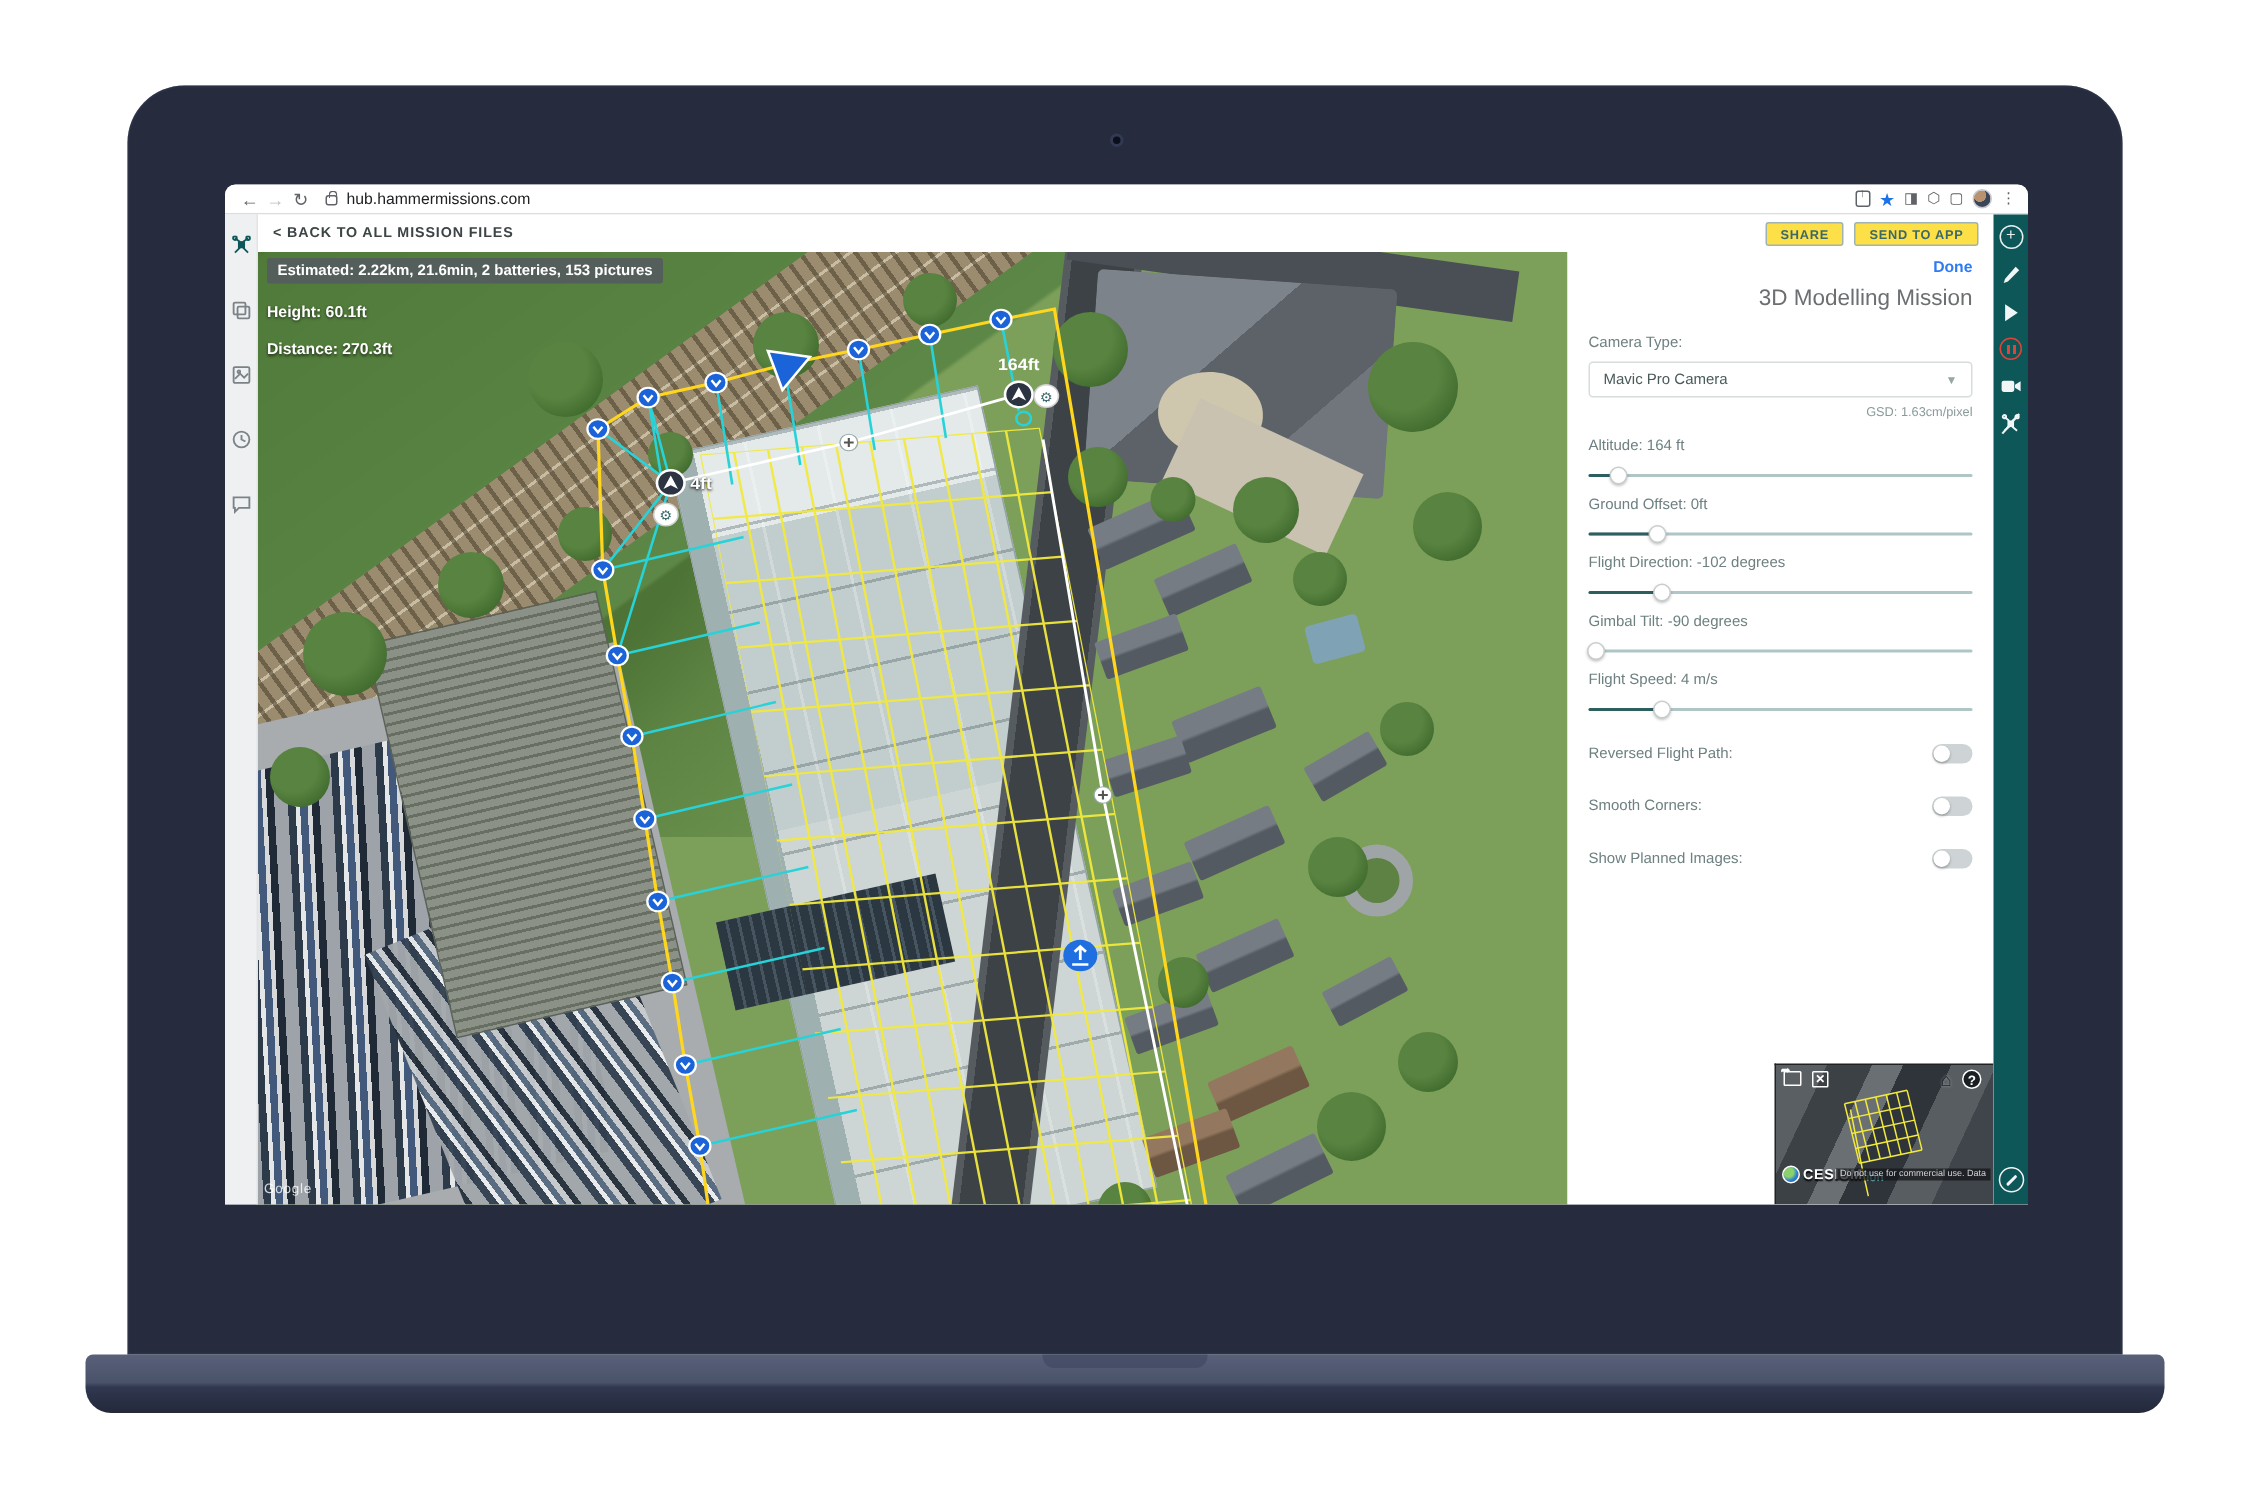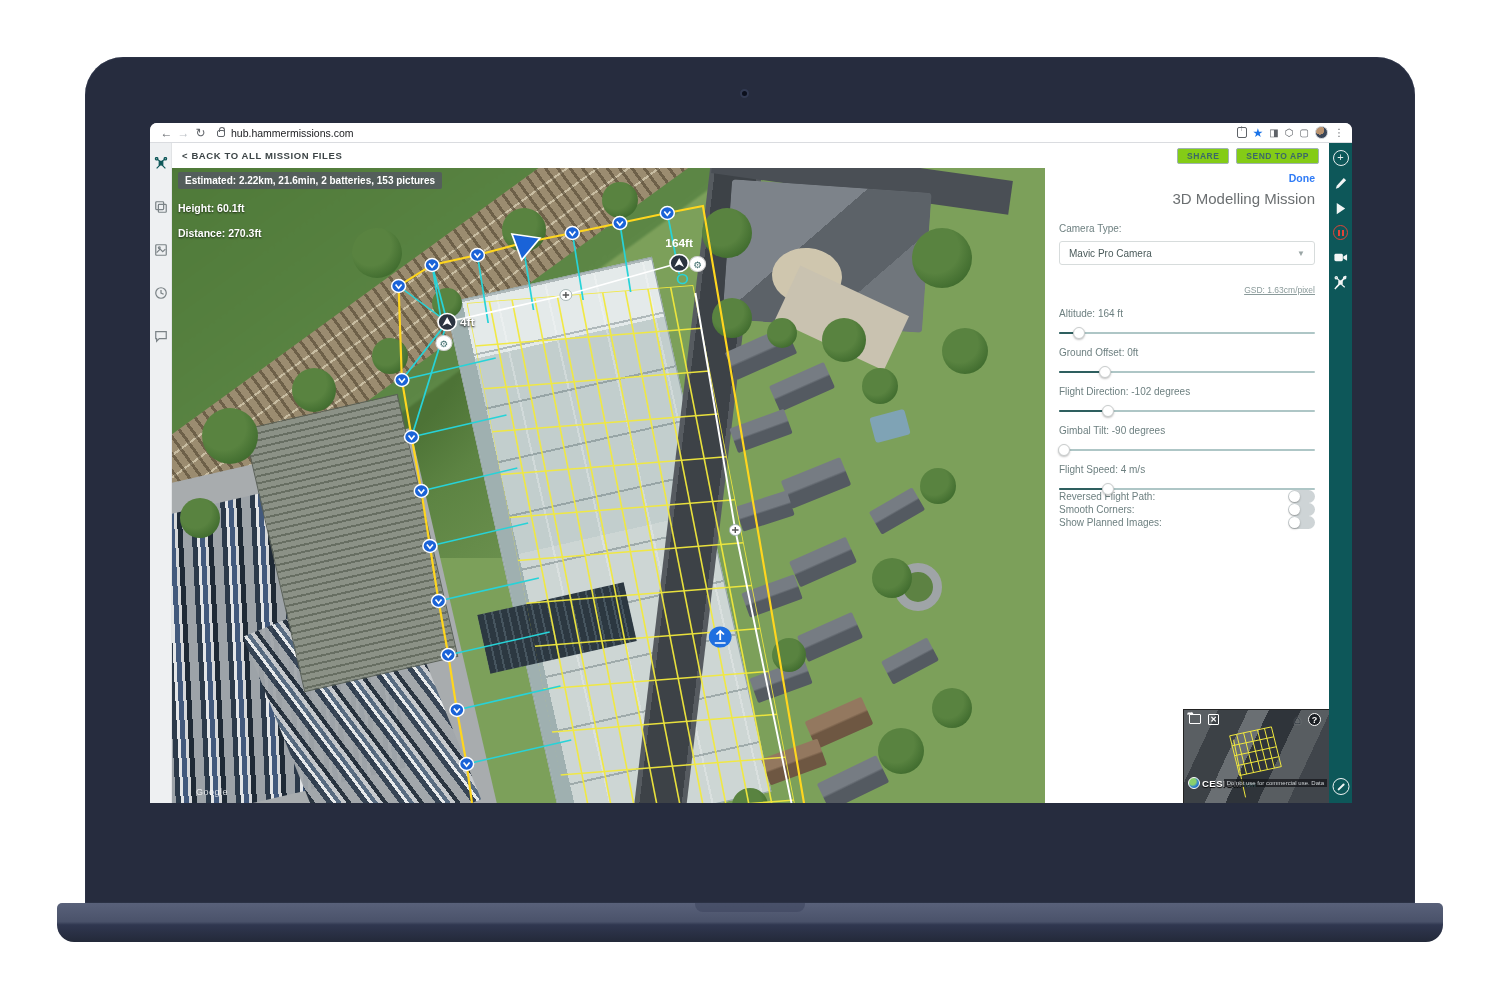--- a/index.html
+++ b/index.html
@@ -42,21 +42,21 @@
   .app-row { flex:1; display:flex; min-height:0; }
   .left-rail { width:22px; background:#eef0f2; border-right:1px solid #e1e3e5; display:flex; flex-direction:column;
     align-items:center; padding-top:14px; gap:29px; flex:0 0 auto; }
   .rail-ic { width:14px; height:14px; color:#7b8387; }
   .rail-ic.active { color:#0d5759; }
   .rail-ic svg { width:14px; height:14px; display:block; }
 
   .main-col { flex:1; display:flex; flex-direction:column; min-width:0; }
   .mission-topbar { height:25px; background:#fff; display:flex; align-items:center; padding:0 10px; flex:0 0 auto; }
   .back-link { font-size:9.5px; letter-spacing:.6px; color:#3c4446; font-weight:bold; }
-  .tb-btn { font-size:8.5px; letter-spacing:.5px; color:#3c6868; border:1px solid #9fb3b3; background:#84cc16;
+  .tb-btn { font-size:8.5px; letter-spacing:.5px; color:#3c6868; border:1px solid #9fb3b3; background:#fde047;
     padding:2px 9px; border-radius:2px; margin-left:7px; font-weight:bold; }
 
   .workspace { flex:1; display:flex; min-height:0; position:relative; }
 
   
   .map { flex:1; position:relative; overflow:hidden; background:#7ca05a; }
   .aerial { position:absolute; inset:0; }
   .aerial div { position:absolute; }
   .grass-dark { left:-40px; top:-30px; width:420px; height:420px;
     background:radial-gradient(circle at 30% 30%, #4d7336 0 55%, #5d8443 70%, #6e9350 100%); }
@@ -88,44 +88,44 @@
   .mansion { left:555px; top:18px; width:200px; height:140px; background:#6e747a;
     background-image:linear-gradient(135deg, #7d838a 0 40%, #5c6268 40% 70%, #70767c 70%);
     transform:rotate(4deg); border-radius:4px; }
   .mansion-court { left:600px; top:80px; width:70px; height:56px; border-radius:50%; background:#cfc6ae; transform:rotate(4deg); }
   .driveway { left:610px; top:120px; width:120px; height:60px; background:#c9c2b0; transform:rotate(25deg); }
   .house { background:linear-gradient(180deg, #767c83 0 46%, #545a61 54%); border-radius:2px; }
   .house.red { background:linear-gradient(180deg, #93785f 0 46%, #6e5742 54%); }
   .pond { left:700px; top:245px; width:36px; height:26px; background:#7fa3b5; transform:rotate(-15deg); border-radius:3px; }
   .roundabout { left:722px; top:395px; width:48px; height:48px; border-radius:50%; border:9px solid #9fa4a7; background:#5d8243; }
   .tree { border-radius:50%; background:radial-gradient(circle at 38% 35%, #598340 0 45%, #3e6a2d 80%); }
-  .google-wm { left:24px; bottom:6px; top:auto; font-size:9px; color:rgba(255,255,255,.8); letter-spacing:.5px; }
+  .google-wm { left:4px; bottom:6px; top:auto; font-size:9px; color:rgba(255,255,255,.8); letter-spacing:.5px; }
 
   .map-overlay { position:absolute; inset:0; width:100%; height:100%; }
   .map-hud { position:absolute; left:6px; top:2px; }
   .estimate-chip { display:inline-block; background:rgba(84,90,96,.88); color:#fff; font-size:10px; font-weight:bold;
     padding:3px 7px; border-radius:2px; }
   .hud-line { color:#fff; font-size:10.5px; font-weight:bold; text-shadow:0 1px 2px rgba(0,0,0,.65); margin-top:13px; }
 
   
   .panel { width:284px; background:#fff; flex:0 0 auto; position:relative; padding:4px 14px 0; overflow:hidden; }
   .done-link { text-align:right; font-size:10.5px; color:#2f7bf6; font-weight:bold; }
   .panel-title { text-align:right; font-size:15px; color:#6b6f71; margin-top:6px; }
   .field-label { font-size:10px; color:#6e8081; margin-top:16px; }
   .select-box { margin-top:7px; height:24px; border:1px solid #d7dcdc; border-radius:3px; display:flex; align-items:center;
     padding:0 9px; font-size:10px; color:#4a5a5a; }
   .select-box .caret { margin-left:auto; color:#9aa5a5; font-size:8px; }
-  .gsd { text-align:right; font-size:8.5px; color:#8a9a9a; margin-top:20px;text-decoration:underline; }
+  .gsd { text-align:right; font-size:8.5px; color:#8a9a9a; margin-top:4px; }
   .sl { margin-top:0; }
   .sl .field-label { margin-top:13px; }
   .sl-track { position:relative; height:2px; background:#aec6c6; margin-top:13px; border-radius:1px; }
   .sl-fill { position:absolute; left:0; top:0; height:2px; background:#2e5f5f; border-radius:1px; }
   .sl-thumb { position:absolute; top:-5px; width:12px; height:12px; border-radius:50%; background:#fff;
     border:1px solid #c9cdcd; box-shadow:0 1px 2px rgba(0,0,0,.25); margin-left:-6px; }
-  .tg-row { display:flex; align-items:center; margin-top:0; }
+  .tg-row { display:flex; align-items:center; margin-top:22px; }
   .tg-label { font-size:10px; color:#6e8081; }
   .toggle { margin-left:auto; width:27px; height:13px; border-radius:7px; background:#ced4d6; position:relative; }
   .toggle::after { content:""; position:absolute; left:1px; top:1px; width:11px; height:11px; border-radius:50%;
     background:#fff; box-shadow:0 1px 2px rgba(0,0,0,.3); }
 
   
   .cesium { position:absolute; right:0; bottom:0; width:146px; height:94px; overflow:hidden;
     background:linear-gradient(115deg,#5a5f63 0 18%, #3c4146 18% 34%, #6a6f73 34% 45%, #2f343a 45% 62%, #585d61 62% 78%, #40454b 78%);
     border-left:1px solid #222; border-top:1px solid #222; }
   .cesium svg { position:absolute; inset:0; }

